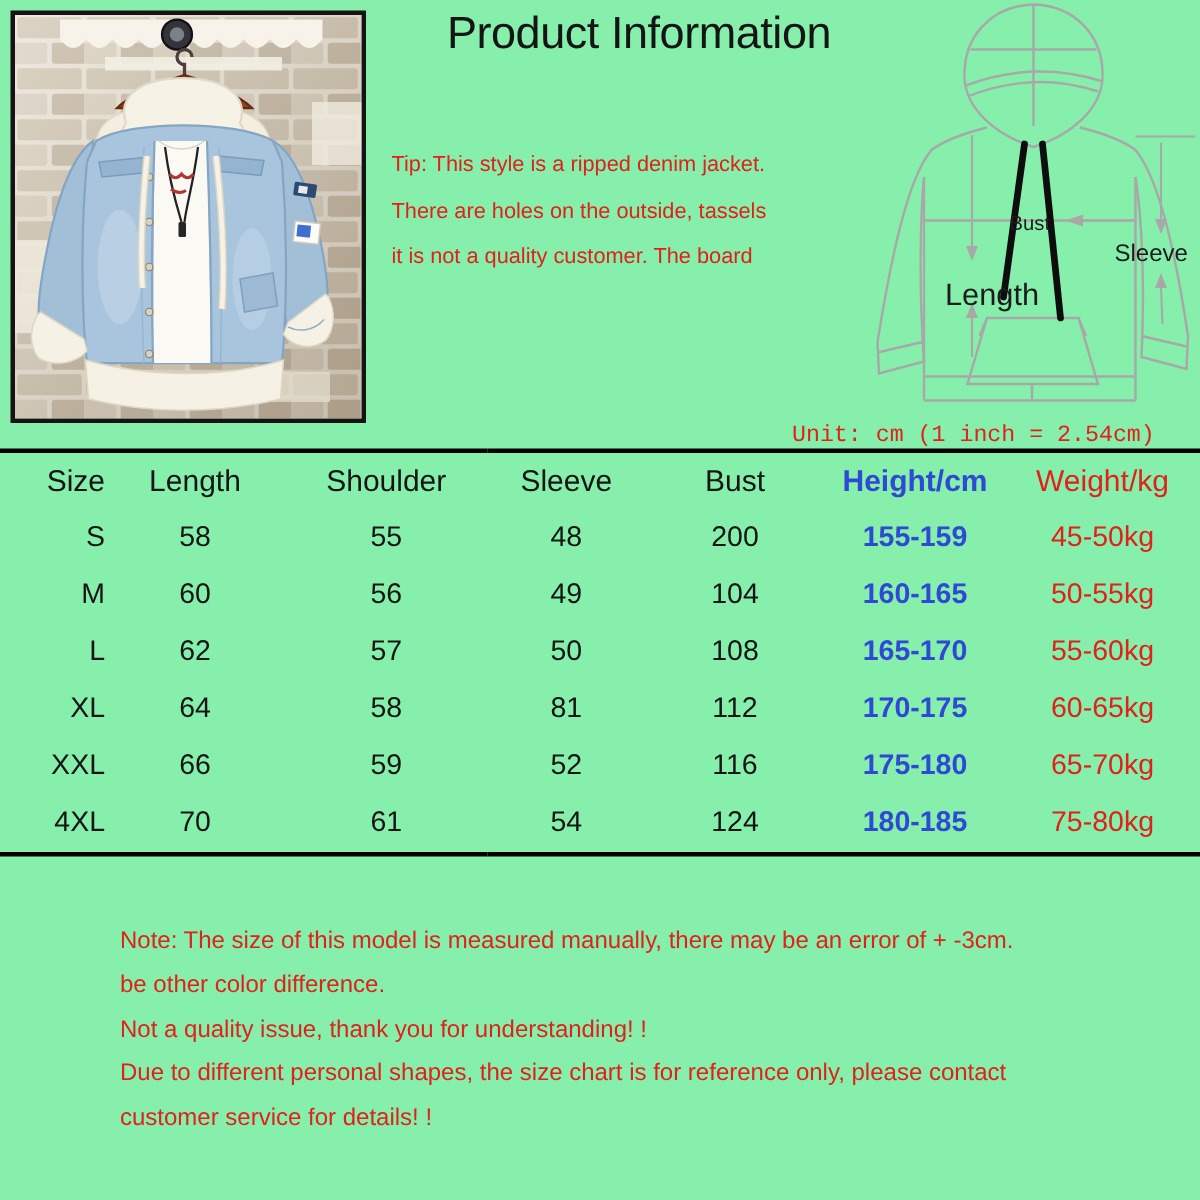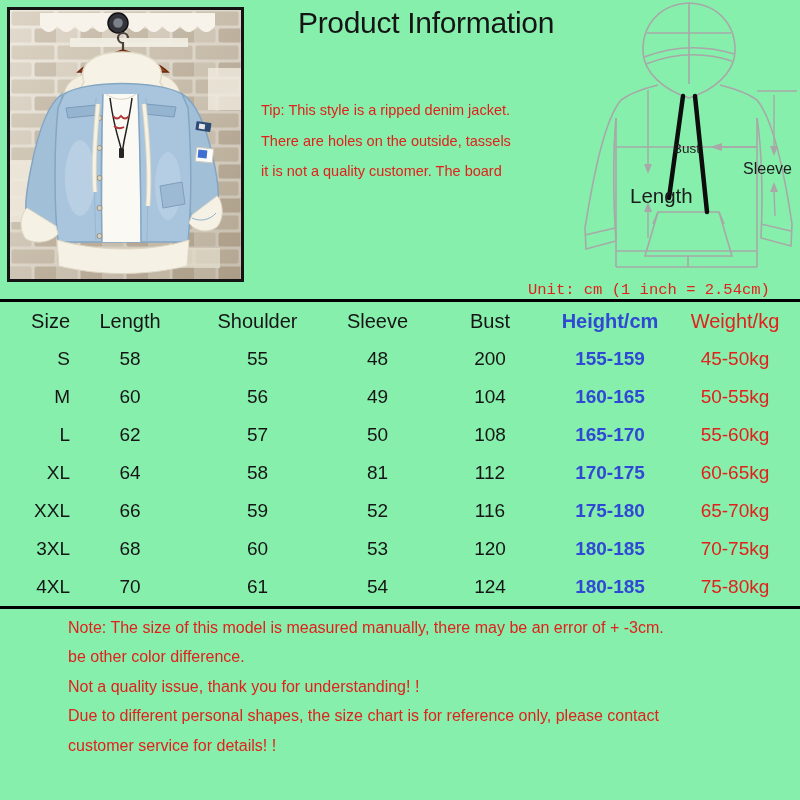--- a/index.html
+++ b/index.html
@@ -41,21 +41,21 @@
   .size-table th,.size-table td{height:38px;padding:0;text-align:center;
         font-weight:400;color:var(--ink);white-space:nowrap;
         font-size:19px;vertical-align:middle;}
   .size-table th{font-size:20px;}
   .size-table .c0{text-align:right;padding-left:25px;}
   .size-table .c5{color:var(--blue);font-weight:bold;}
   .size-table .c6{color:var(--red);}
 
   
   .notes{position:absolute;left:68px;top:613px;color:var(--red);}
-  .note-line{font-size:16px;line-height:29.4px;white-space:nowrap;}
+  .note-line{font-size:16px;line-height:29.4px;white-space:nowrap;margin-left:12px;}
 </style>
 </head>
 <body>
 
 <div class="page">
 
   <div class="photo">
     <svg viewBox="0 0 231 269" xmlns="http://www.w3.org/2000/svg">
       <defs>
         <pattern id="bricks" width="46" height="34" patternUnits="userSpaceOnUse">
@@ -268,29 +268,20 @@
         <tr>
           <td class="c0">XXL</td>
           <td class="c1">66</td>
           <td class="c2">59</td>
           <td class="c3">52</td>
           <td class="c4">116</td>
           <td class="c5">175-180</td>
           <td class="c6">65-70kg</td>
         </tr>
         <tr>
-          <td class="c0">3XL</td>
-          <td class="c1">68</td>
-          <td class="c2">60</td>
-          <td class="c3">53</td>
-          <td class="c4">120</td>
-          <td class="c5">180-185</td>
-          <td class="c6">70-75kg</td>
-        </tr>
-        <tr>
           <td class="c0">4XL</td>
           <td class="c1">70</td>
           <td class="c2">61</td>
           <td class="c3">54</td>
           <td class="c4">124</td>
           <td class="c5">180-185</td>
           <td class="c6">75-80kg</td>
         </tr>
       </tbody>
   </table>

